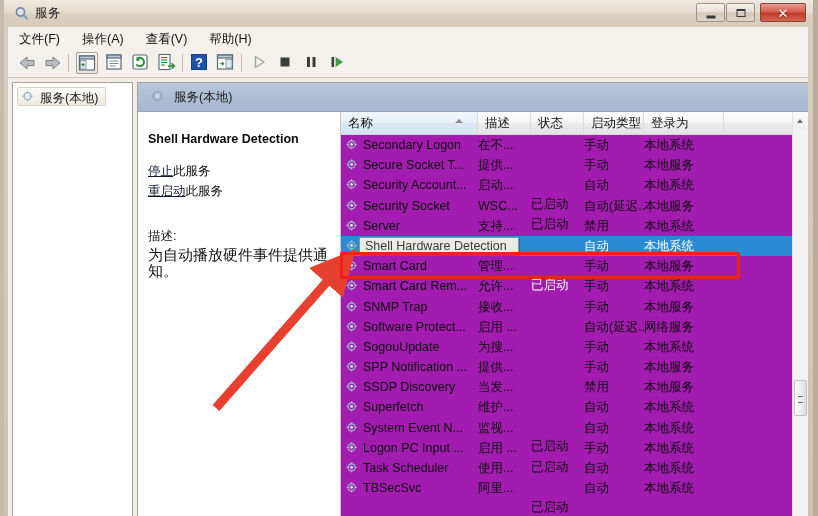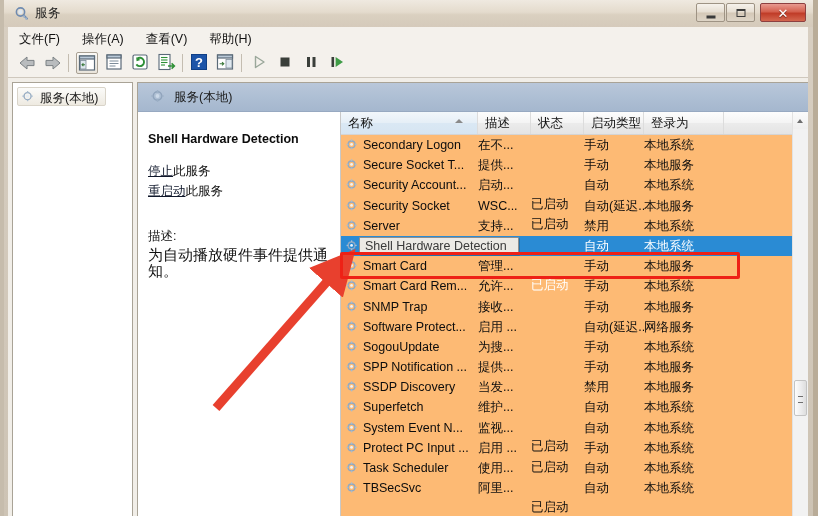--- a/index.html
+++ b/index.html
@@ -211,21 +211,21 @@
     margin-top: 2px;
     font-size: 15px;
     color: #111;
     line-height: 16px;
   }
 
   
   #listwrap {
     position: absolute;
     left: 202px; top: 29px; right: 0; bottom: 0;
-    background: #fdba74;
+    background: #a21caf;
     border-left: 1px solid #c8c8c8;
     overflow: hidden;
   }
   #colhead {
     position: absolute;
     left: 0; top: 0; right: 0;
     height: 22px;
     background: linear-gradient(to bottom, #fdfdfd 0%, #f4f4f4 48%, #ebebeb 52%, #e4e4e4 100%);
     border-bottom: 1px solid #d4d4d4;
   }
@@ -834,21 +834,21 @@
               <span class="gear"><svg width="14" height="14" viewBox="0 0 16 16">
                   <circle cx="7.5" cy="7.3" r="3.9" fill="none" stroke="#8fa9c4" stroke-width="1.5"></circle>
                   <circle cx="7.5" cy="7.3" r="1.6" fill="#eef4fa"></circle>
                   <g fill="#a6bdd2">
                     <rect x="6.8" y="1.5" width="1.5" height="2"></rect>
                     <rect x="6.8" y="11" width="1.5" height="2"></rect>
                     <rect x="1.8" y="6.6" width="2" height="1.5"></rect>
                     <rect x="11.4" y="6.6" width="2" height="1.5"></rect>
                   </g>
                 </svg></span>
-              <div class="cell c-name">Protect PC Input ...</div>
+              <div class="cell c-name">Logon PC Input ...</div>
               <div class="cell c-desc">启用 ...</div>
               <div class="cell c-state"></div>
               <div class="cell c-start">手动</div>
               <div class="cell c-logon">本地系统</div>
             </div>
             <div class="row">
               <span class="gear"><svg width="14" height="14" viewBox="0 0 16 16">
                   <circle cx="7.5" cy="7.3" r="3.9" fill="none" stroke="#8fa9c4" stroke-width="1.5"></circle>
                   <circle cx="7.5" cy="7.3" r="1.6" fill="#eef4fa"></circle>
                   <g fill="#a6bdd2">

